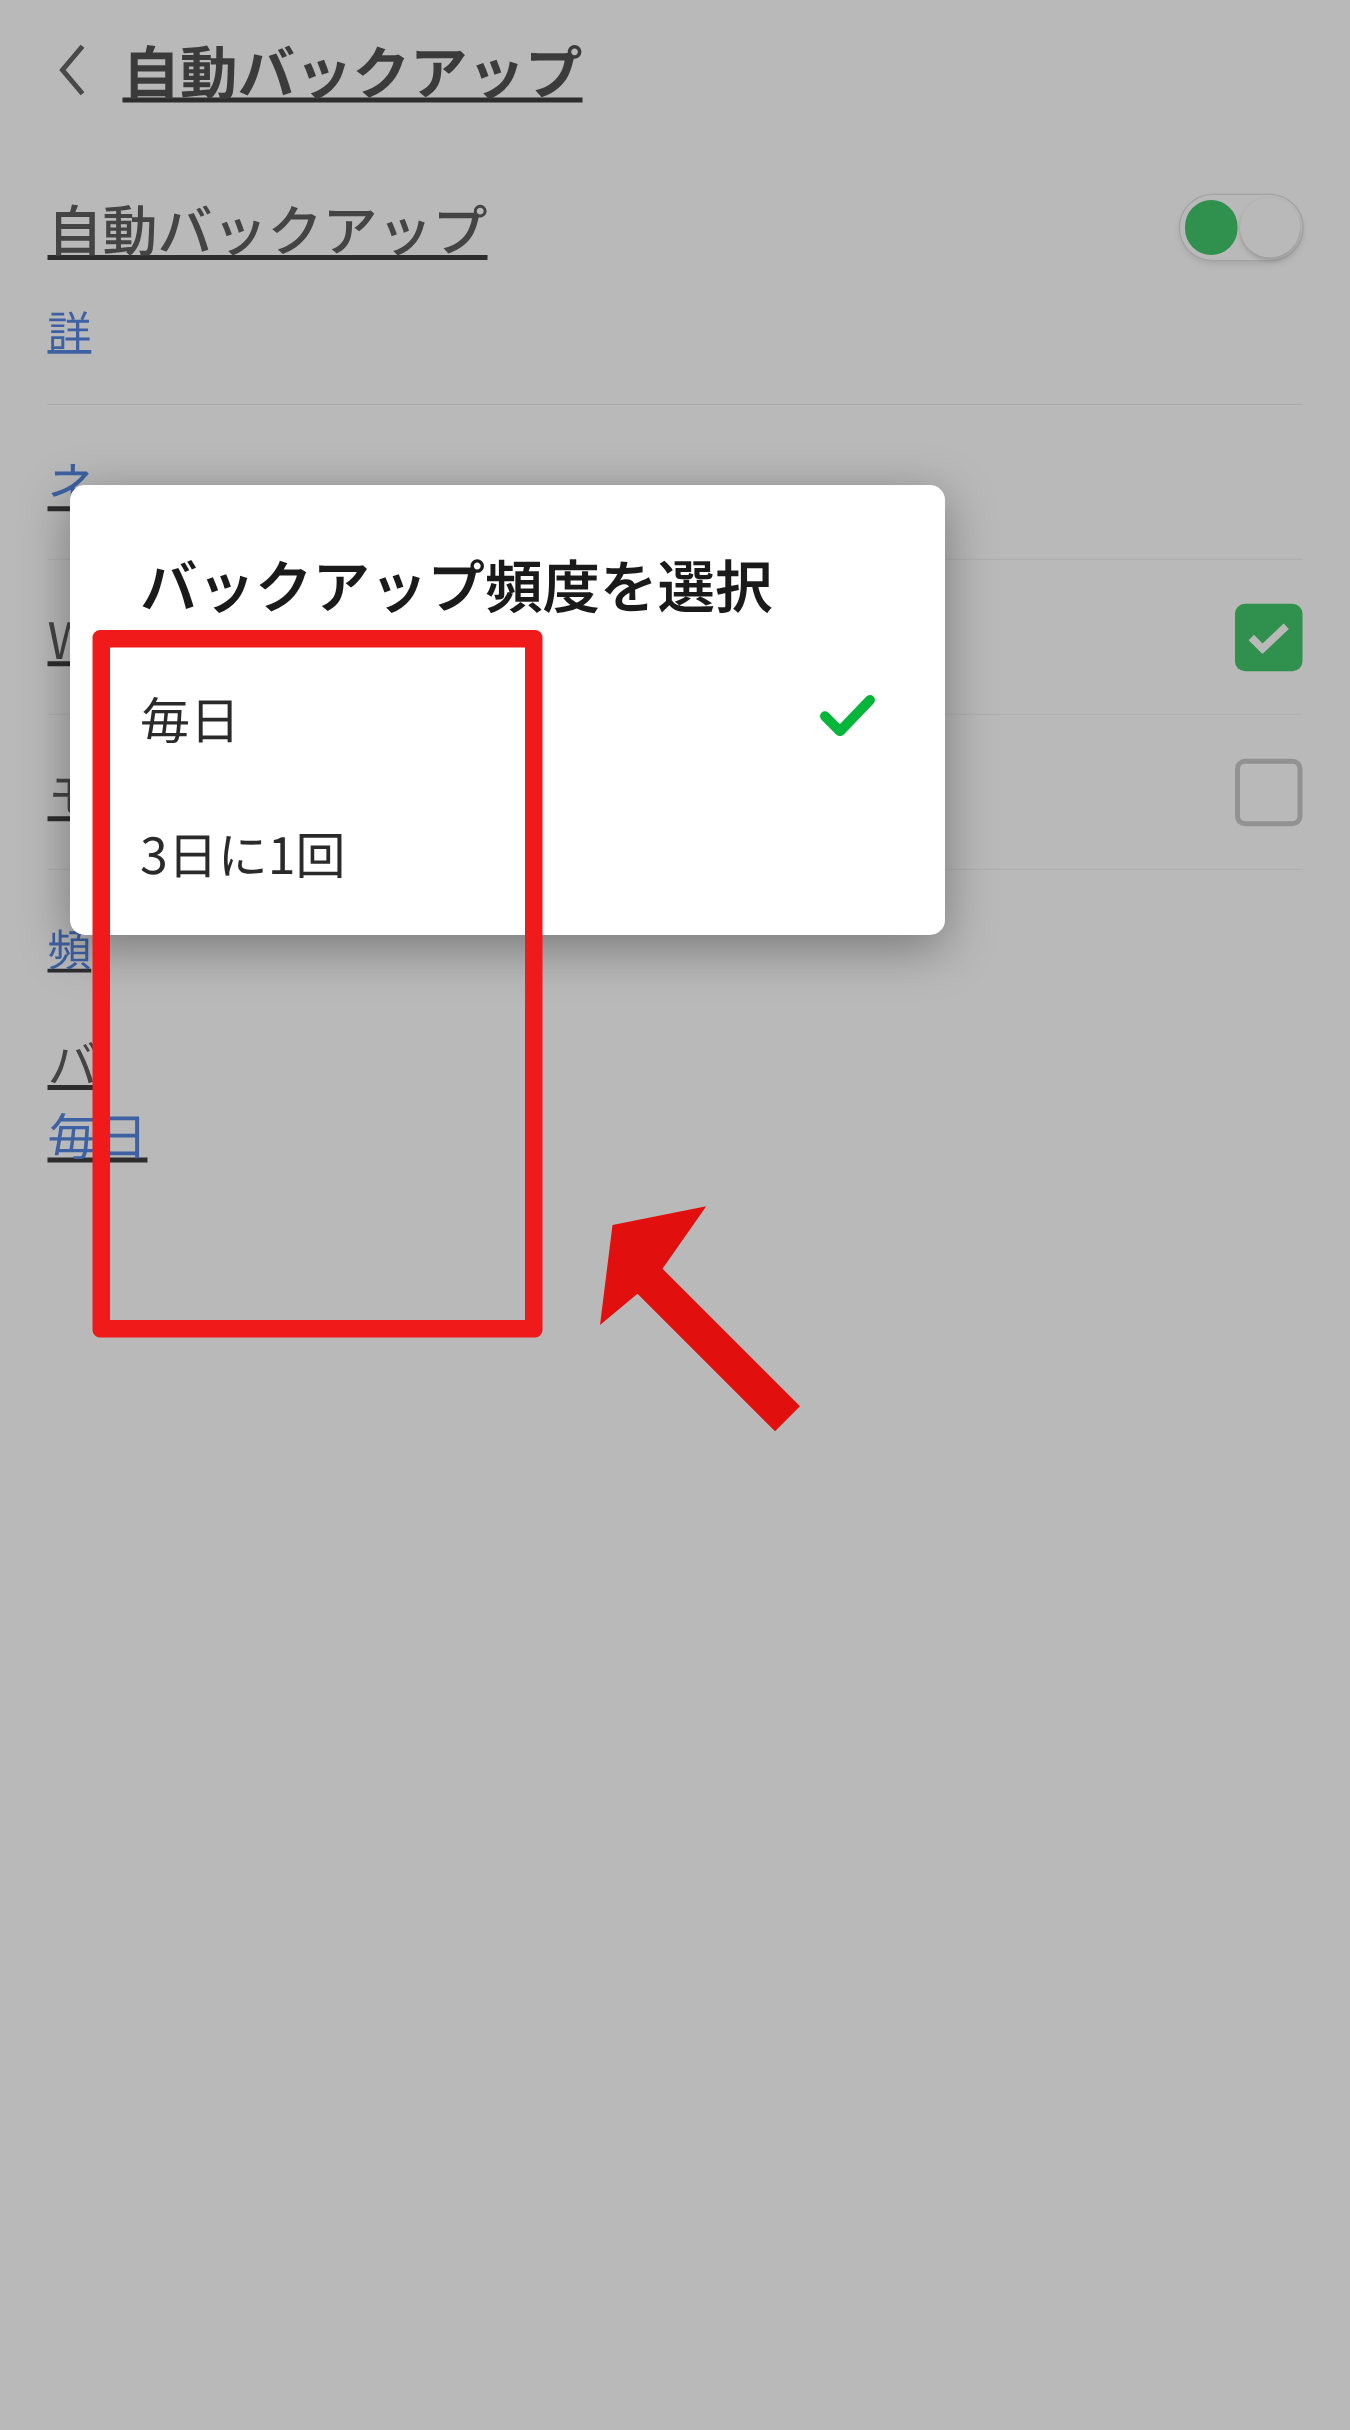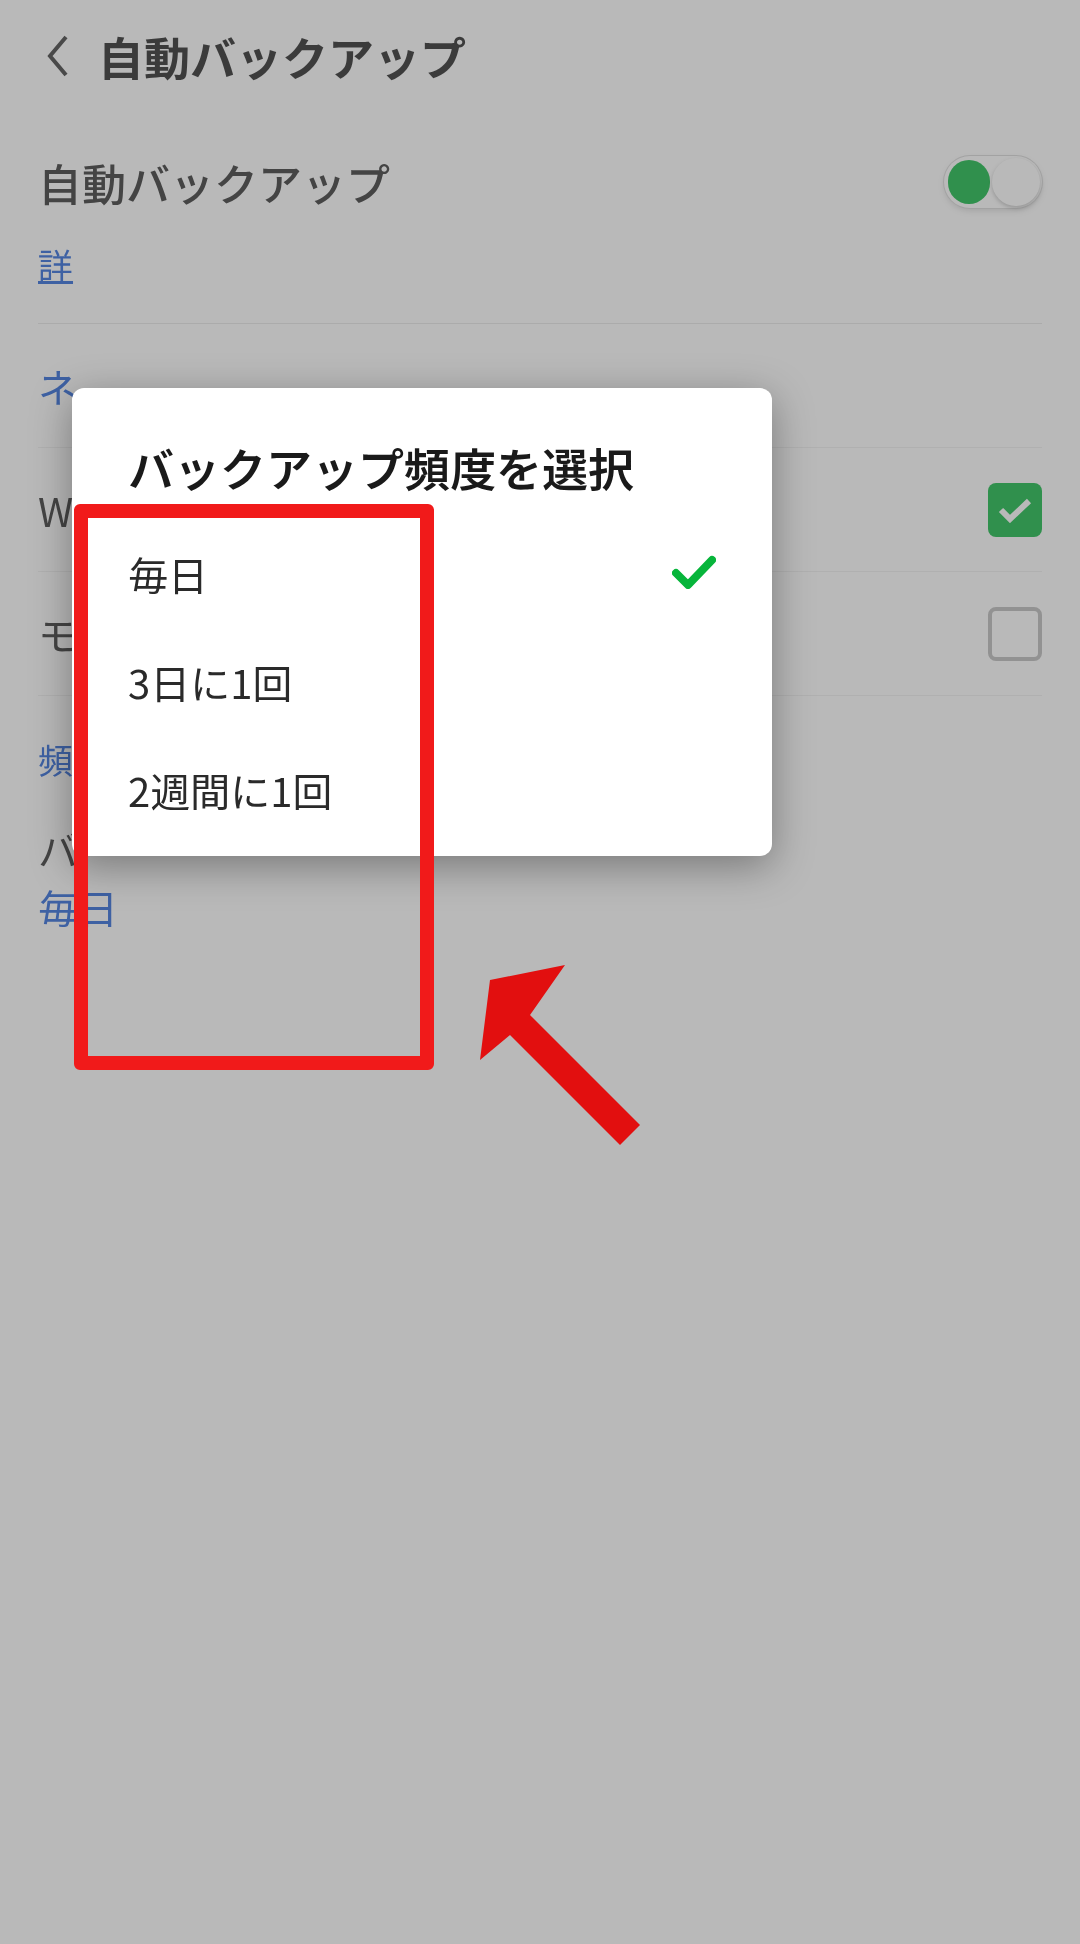--- a/index.html
+++ b/index.html
@@ -9,21 +9,21 @@
     background: #fff;
     position: relative;
   }
 
   
   .page {
     width: 1080px;
     height: 1864px;
     background: #fff;
     position: absolute;
-    top: 0; left: 0;
+    top: 0; left: 0; text-decoration: underline;
   }
   .header {
     height: 112px;
     display: flex;
     align-items: center;
     padding-left: 28px;
   }
   .back-btn {
     width: 60px; height: 60px;
     display: flex; align-items: center; justify-content: center;
@@ -111,21 +111,21 @@
   
   .scrim {
     position: absolute;
     inset: 0;
     background: rgba(100,100,100,0.45);
   }
 
   
   .dialog {
     position: absolute;
-    left: 72px;
+    left: 56px;
     top: 388px;
     width: 700px;
     background: #fff;
     border-radius: 12px;
     box-shadow: 0 10px 40px rgba(0,0,0,0.35);
     padding-bottom: 12px;
   }
   .dialog-title {
     font-size: 46px;
     font-weight: 600;
@@ -219,23 +219,20 @@
     <span class="option-label">毎日</span>
     <span class="check-icon">
       <svg viewBox="0 0 44 34">
           <polyline points="4,18 16,30 40,5"></polyline>
         </svg>
     </span>
   </div>
   <div class="option">
     <span class="option-label">3日に1回</span>
   </div>
-  <div class="option">
-    <span class="option-label">2週間に1回</span>
-  </div>
 </div>
 
 <div class="redbox"></div>
 
 <div class="arrow">
   <svg viewBox="0 0 180 200">
     <polygon points="10,30 85,15 50,65 160,175 140,195 30,85 0,110" fill="#e20f0f"></polygon>
   </svg>
 </div>
 

